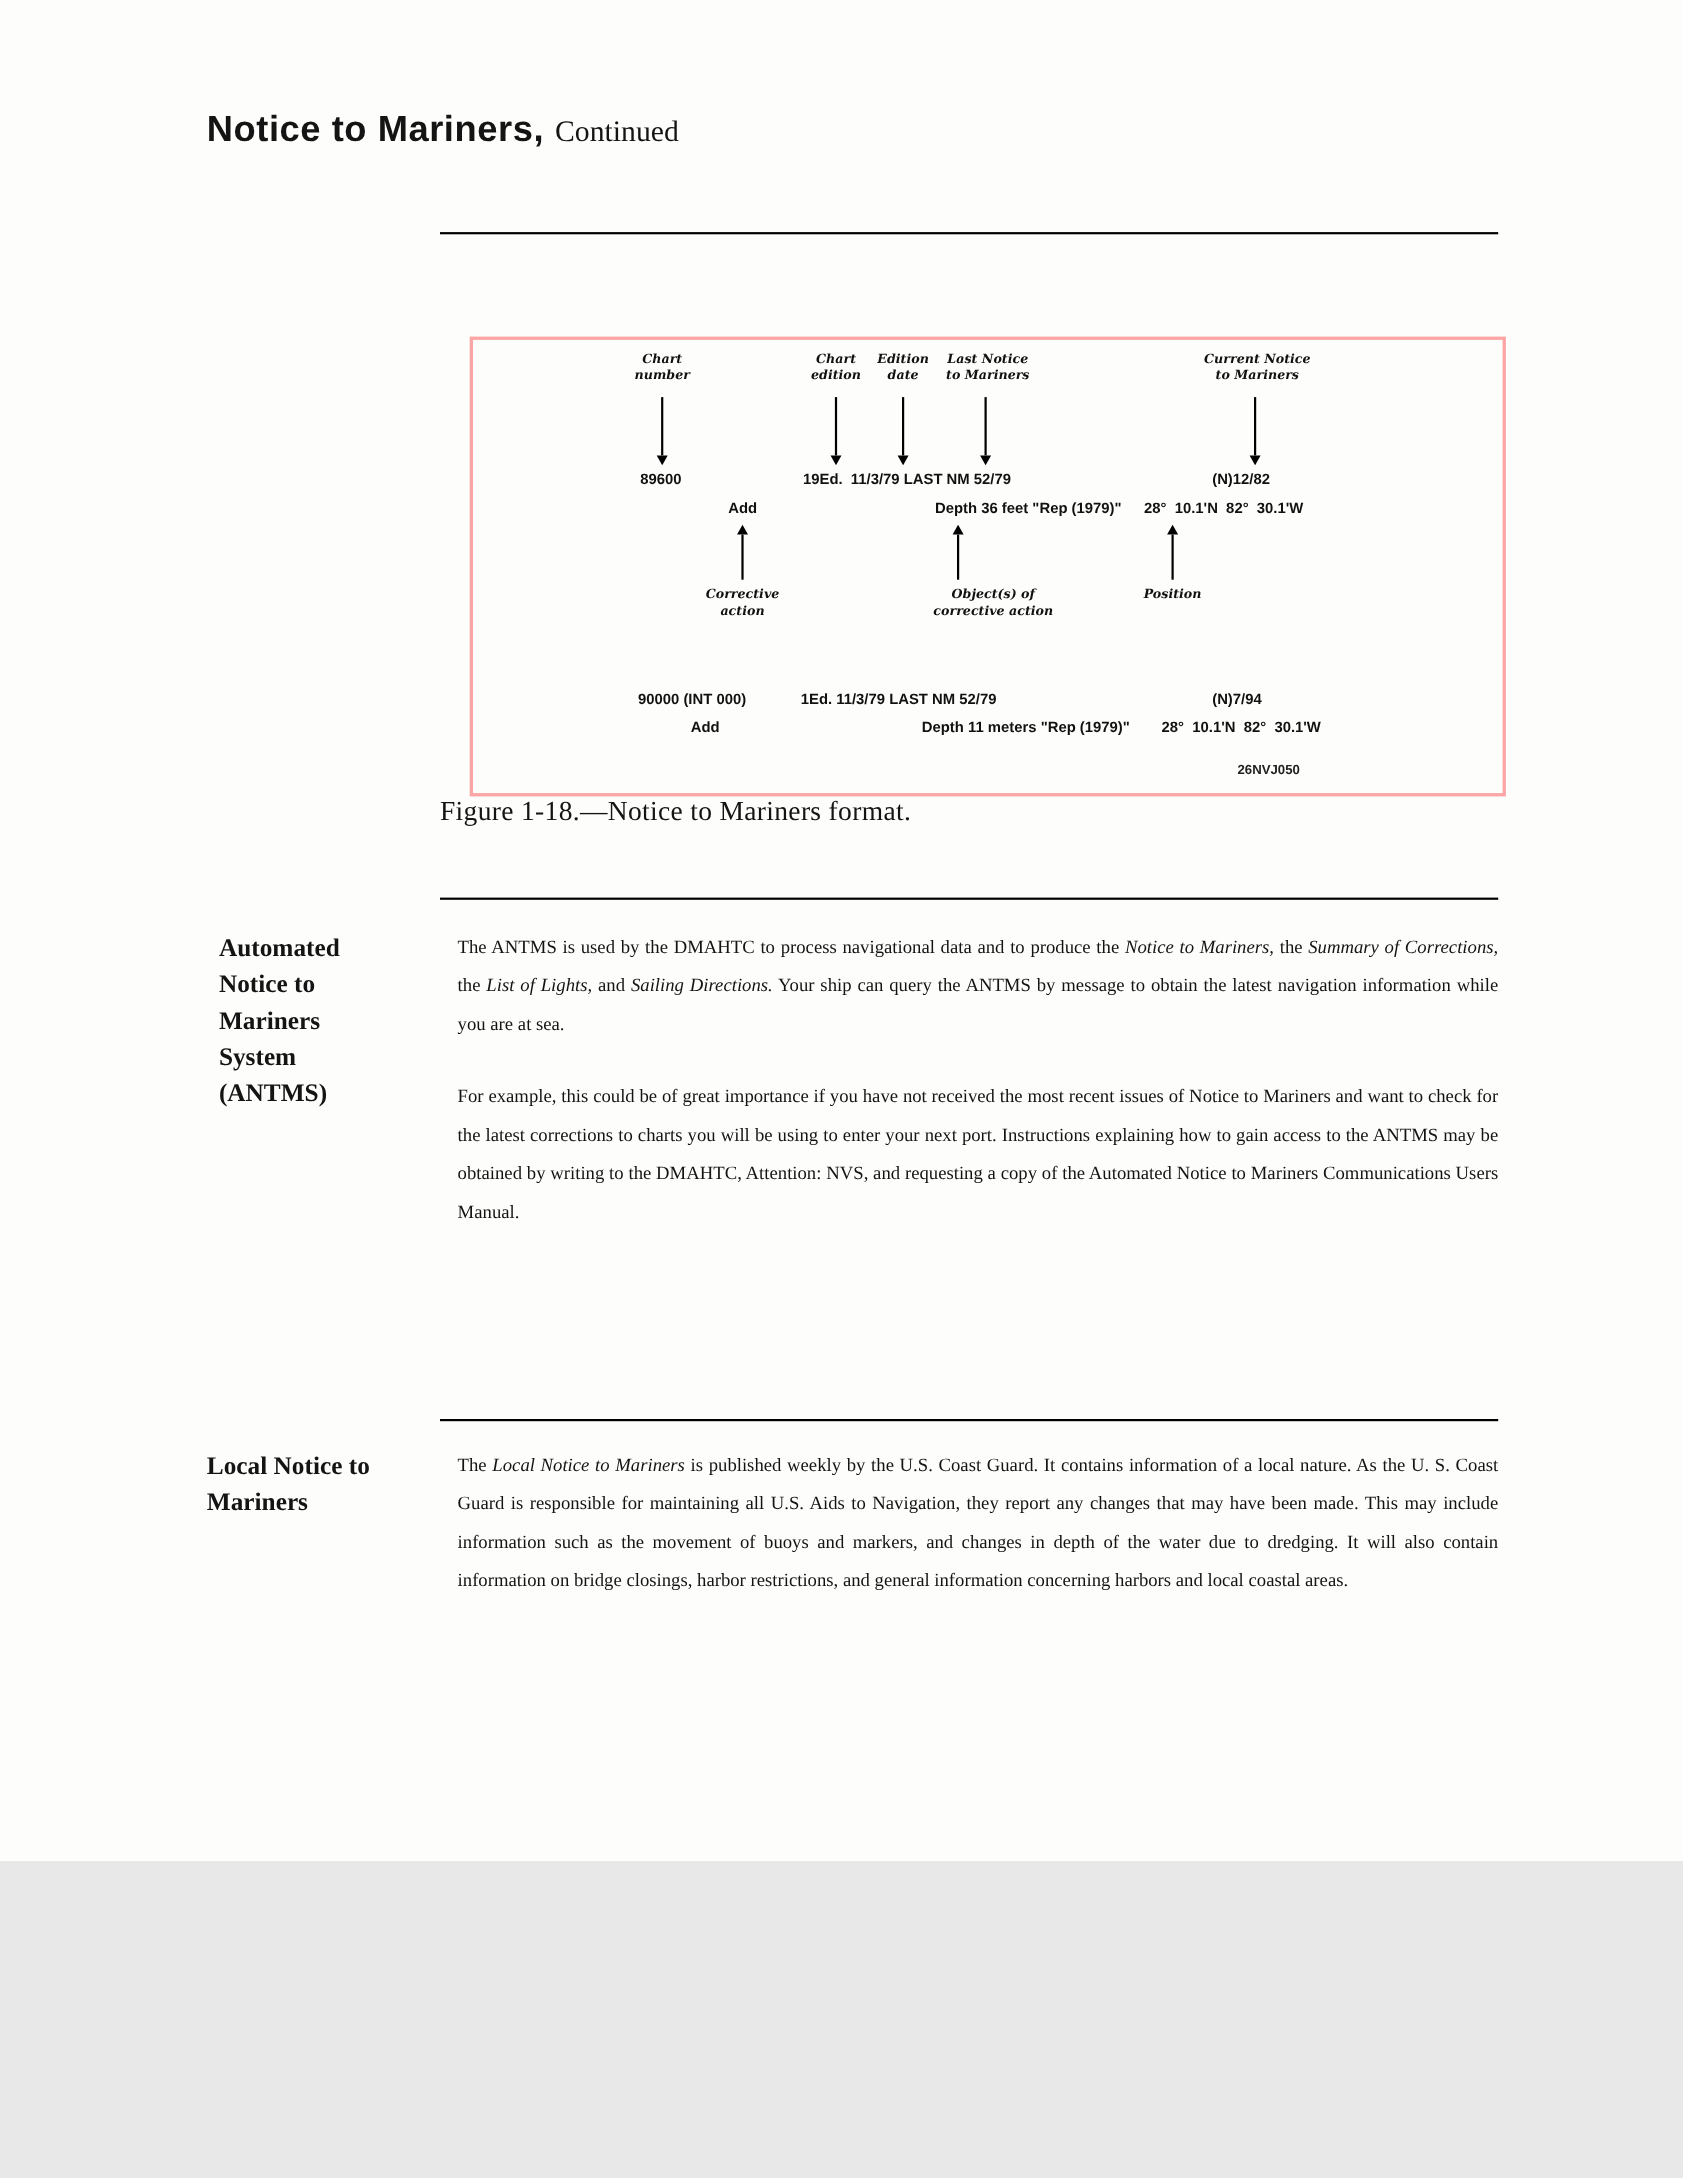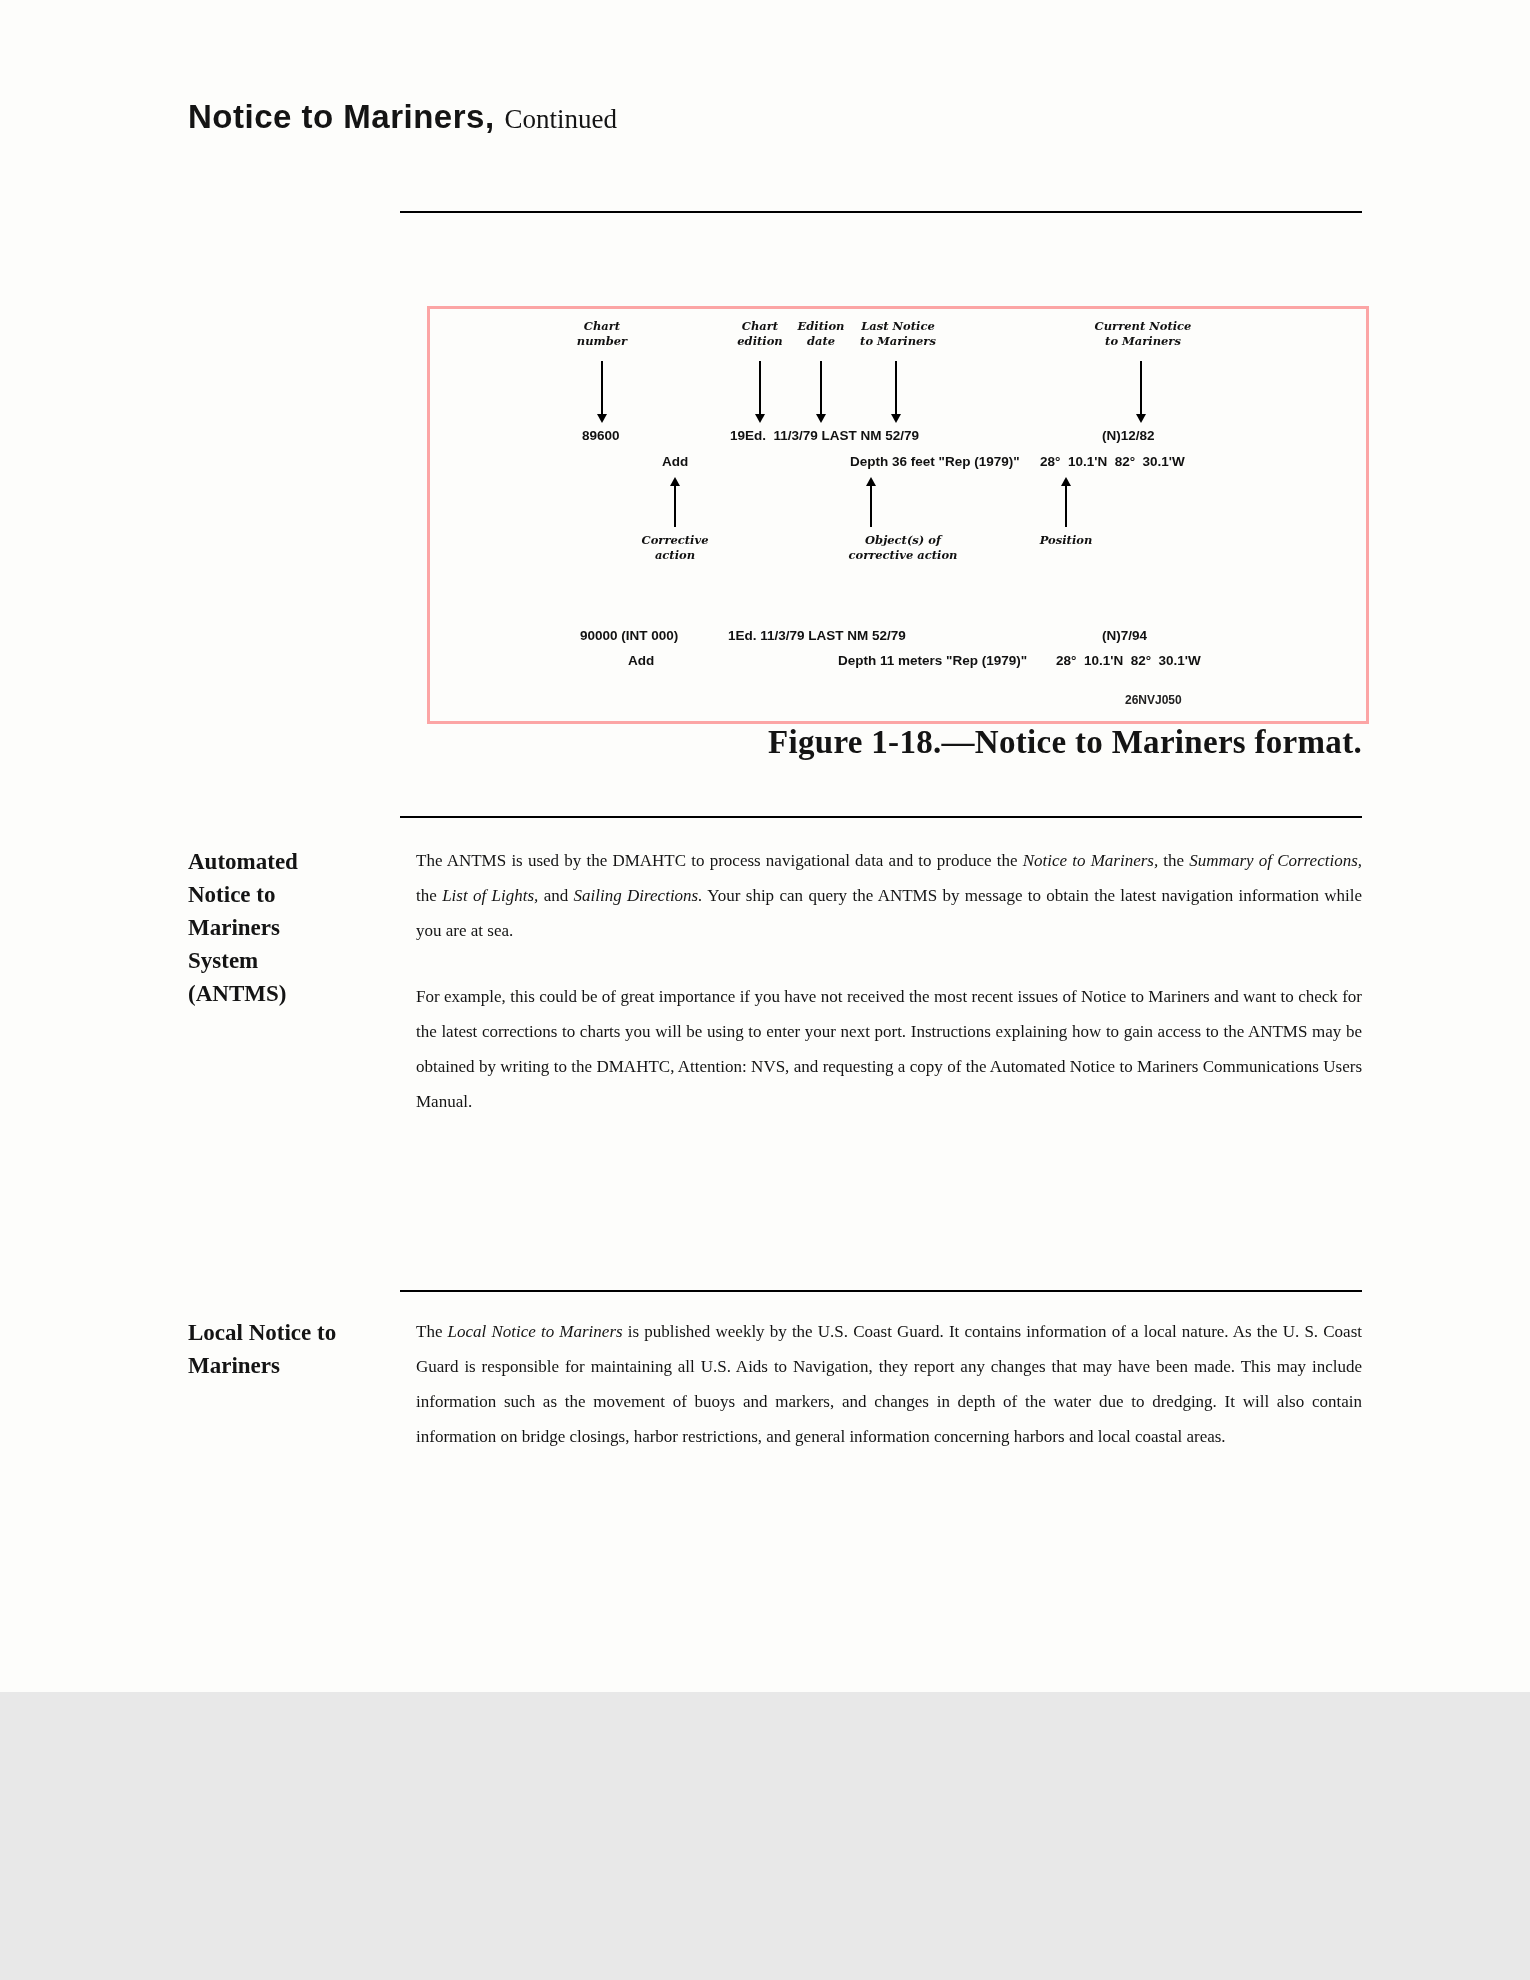--- a/index.html
+++ b/index.html
@@ -62,31 +62,31 @@
          width:12px; transform:translateX(-50%); }
   .arr i { display:block; }
   .arr .stem { width:2px; flex:1; background:#000; }
   .arr.down .head { width:0; height:0; border-left:5px solid transparent;
                     border-right:5px solid transparent; border-top:9px solid #000; }
   .arr.up .head   { width:0; height:0; border-left:5px solid transparent;
                     border-right:5px solid transparent; border-bottom:9px solid #000; }
 
   .fig-caption {
     position:absolute; left:400px; top:724px; width:962px;
-    text-align:right; font-weight:bold; font-size:33px;
+    text-align:left; font-weight:normal; font-size:25px;
     letter-spacing:0.3px;
   }
 
   
   .sec-heading {
     position:absolute; left:188px; width:225px;
     font-weight:bold; font-size:23px; line-height:33px;
     white-space:pre-line;
   }
-  .heading-antms { top:845px; }
+  .heading-antms { top:845px;margin-left:11px; }
   .heading-local { top:1316px; }
 
   .body-col {
     position:absolute; left:416px; width:946px;
     font-size:17px; line-height:35px;
     text-align:justify;
   }
   .body-antms { top:843px; }
   .body-local { top:1314px; }
   .body-col p { margin:0 0 31px 0; }

